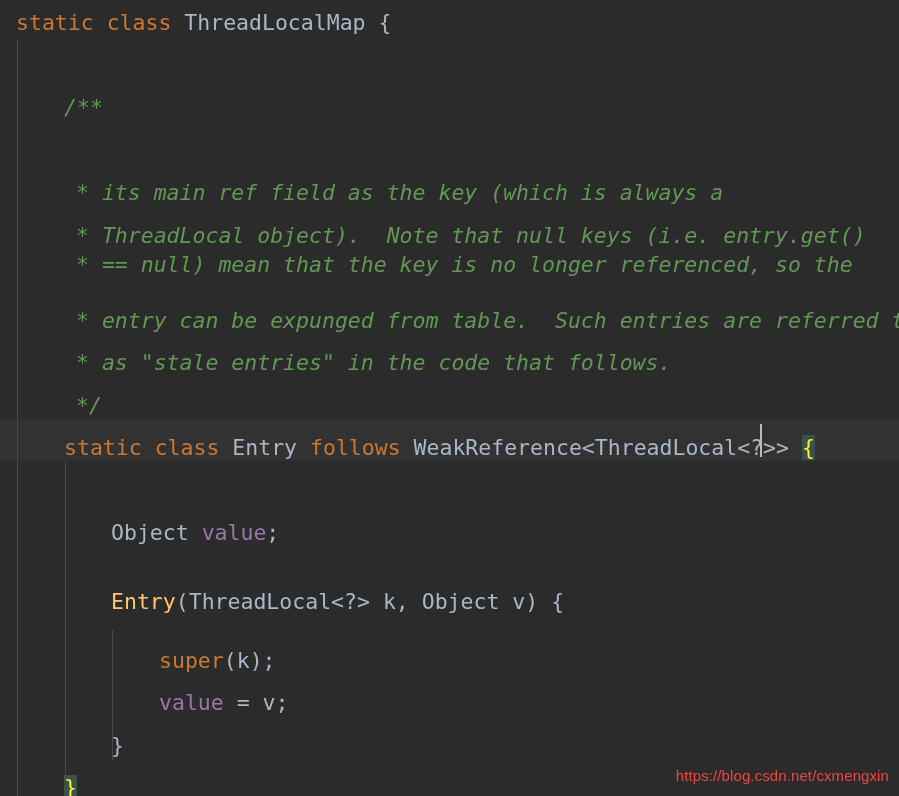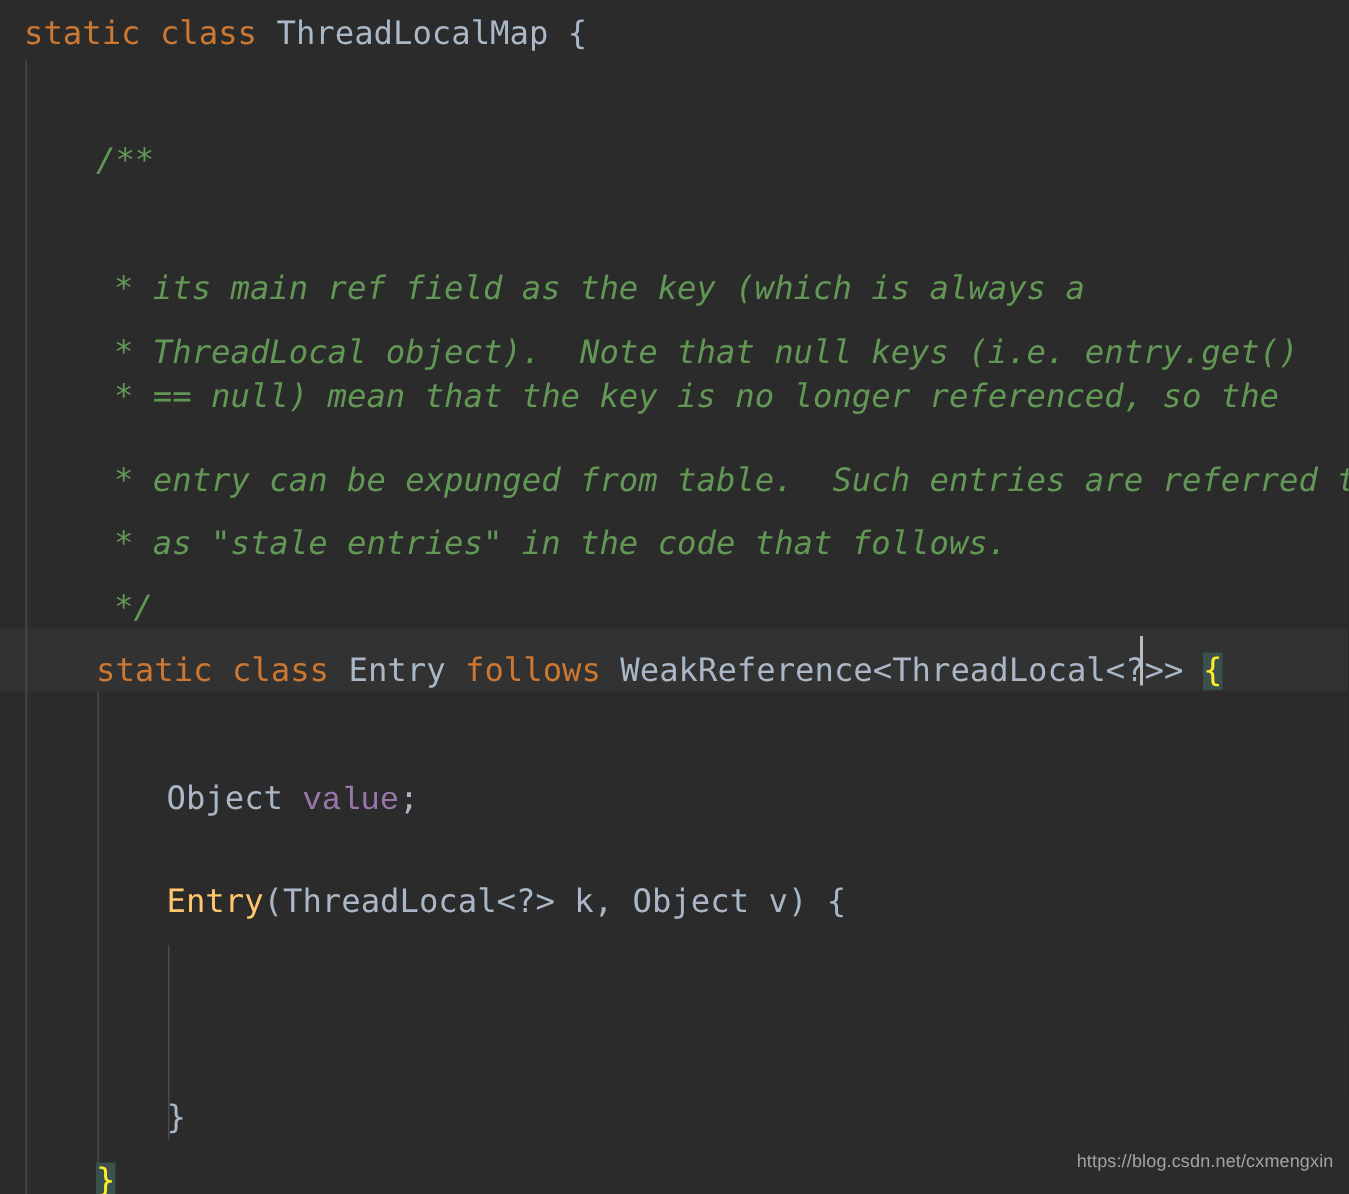--- a/index.html
+++ b/index.html
@@ -52,42 +52,42 @@
     font-size: 21.5px;
     line-height: 42.5px;
     height: 42.5px;
     letter-spacing: 0px;
     color: #a9b7c6;
   }
 
   
   .kw      { color: #cc7832; }
   .cls     { color: #a9b7c6; }
-  .field   { color: #9876aa; font-family: Liberation Mono, monospace; }
+  .field   { color: #9876aa; }
   .ctor    { color: #ffc66d; }
   .punct   { color: #a9b7c6; }
   .plain   { color: #a9b7c6; }
   .comment { color: #629755; font-style: italic; }
 
   .brace-match {
     color: #ffef28;
     background: #3b514d;
   }
 
   .caret {
     position: absolute;
     width: 2px;
     background: #bbbbbb;
   }
 
   .watermark {
     position: absolute;
     font-family: "Liberation Sans", sans-serif;
-    font-size: 12px;
-    color: #a3a3a3;
+    font-size: 15px;
+    color: #ef4444;
     white-space: nowrap;
     letter-spacing: 0.1px;
   }
 </style>
 </head>
 <body>
 
 <div id="editor">
 
   <div class="line-highlight" style="top:419px; height:42px;"></div>
@@ -115,21 +115,23 @@
 
     <div class="line comment" style="top:385px; left:76px;">*/</div>
 
     <div class="line" style="top:427px; left:64px;"><span class="kw">static</span> <span class="kw">class</span> <span class="cls">Entry</span> <span class="kw">follows</span> <span class="cls">WeakReference</span><span class="punct">&lt;</span><span class="cls">ThreadLocal</span><span class="punct">&lt;?&gt;&gt;</span> <span class="brace-match">{</span></div>
 
 
     <div class="line" style="top:512px; left:111px;"><span class="cls">Object</span> <span class="field">value</span><span class="punct">;</span></div>
 
     <div class="line" style="top:581px; left:111px;"><span class="ctor">Entry</span><span class="punct">(</span><span class="cls">ThreadLocal</span><span class="punct">&lt;?&gt;</span> <span class="plain">k</span><span class="punct">,</span> <span class="cls">Object</span> <span class="plain">v</span><span class="punct">)</span> <span class="punct">{</span></div>
 
+    <div class="line" style="top:640px; left:159px;"><span class="kw">super</span><span class="punct">(</span><span class="plain">k</span><span class="punct">);</span></div>
 
+    <div class="line" style="top:682px; left:159px;"><span class="field">value</span> <span class="punct">=</span> <span class="plain">v</span><span class="punct">;</span></div>
 
     <div class="line" style="top:725px; left:111px;"><span class="punct">}</span></div>
 
     <div class="line" style="top:767px; left:64px;"><span class="brace-match">}</span></div>
 
   </div>
 
   <div class="caret" style="left:760px; top:424px; height:33px;"></div>
 
   <div class="watermark" style="right:10px; top:767px;">https://blog.csdn.net/cxmengxin</div>

